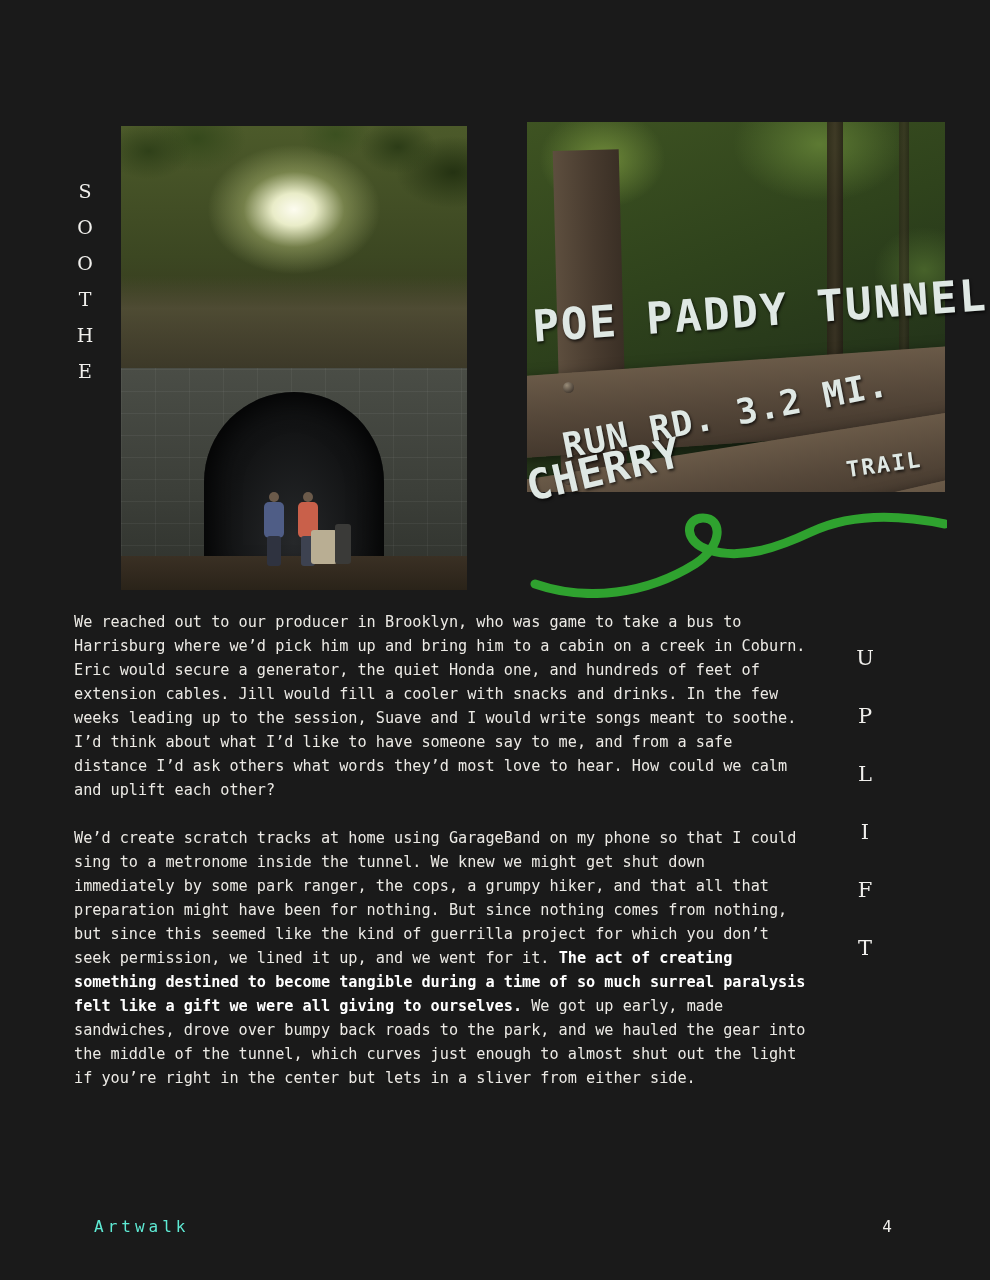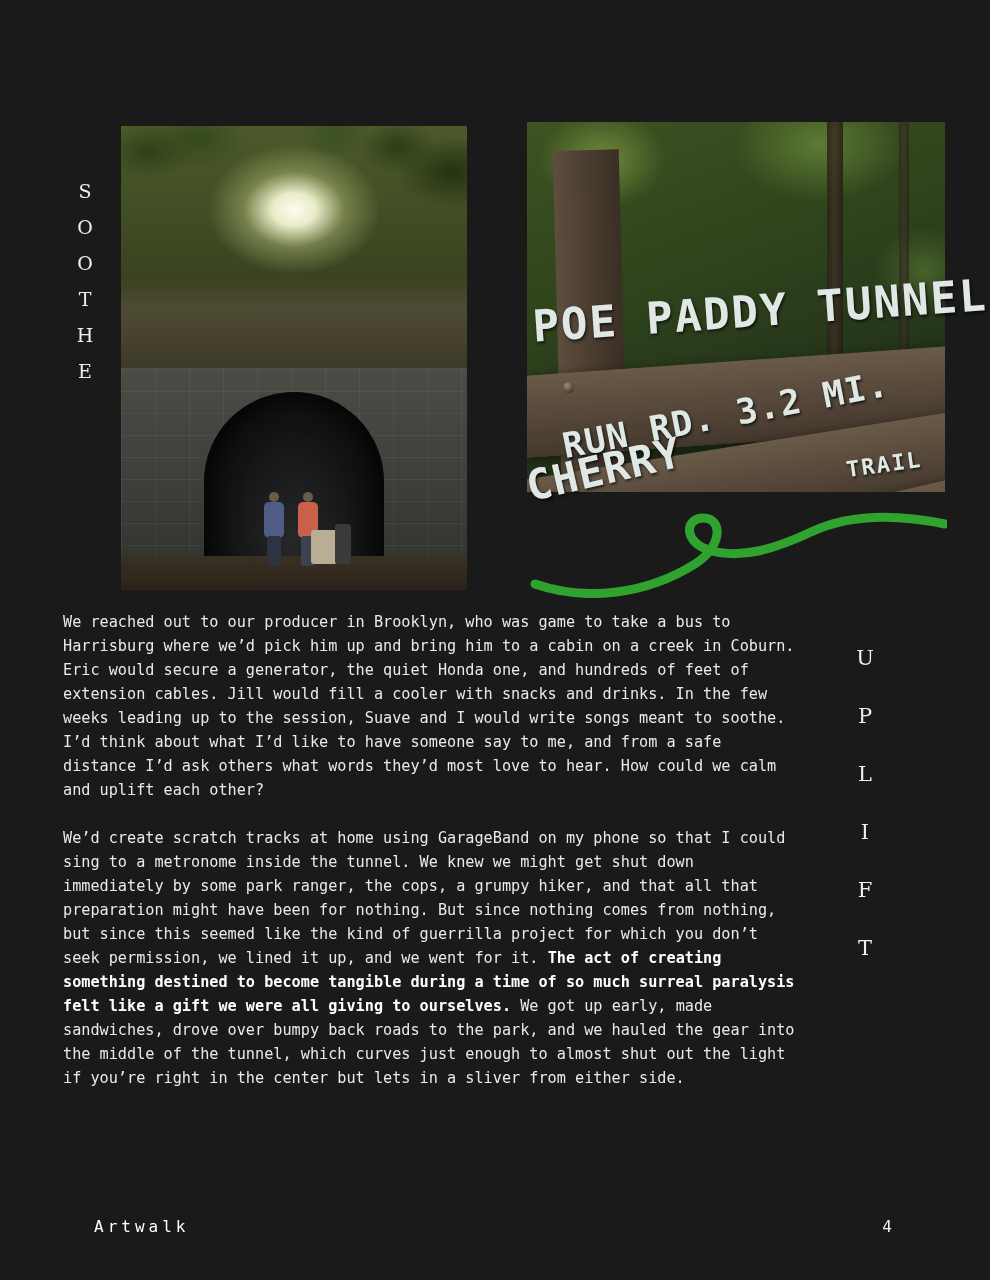--- a/index.html
+++ b/index.html
@@ -196,21 +196,21 @@
     position: absolute;
     left: 527px;
     top: 498px;
     width: 420px;
     height: 100px;
   }
 
   
   #body-text {
     position: absolute;
-    left: 63px;
+    left: 74px;
     top: 610px;
     width: 740px;
     font-family: "DejaVu Sans Mono", monospace;
     font-size: 15.2px;
     line-height: 24px;
     color: #eceae5;
   }
   #body-text p {
     margin: 0 0 24px 0;
   }
@@ -220,21 +220,21 @@
   }
 
   
   #footer-title {
     position: absolute;
     left: 94px;
     bottom: 44px;
     font-family: "DejaVu Sans Mono", monospace;
     font-size: 16px;
     letter-spacing: 4px;
-    color: #ffffff;
+    color: #5eead4;
   }
   #footer-page {
     position: absolute;
     right: 98px;
     bottom: 44px;
     font-family: "DejaVu Sans Mono", monospace;
     font-size: 16px;
     color: #efeeea;
   }
 </style>

